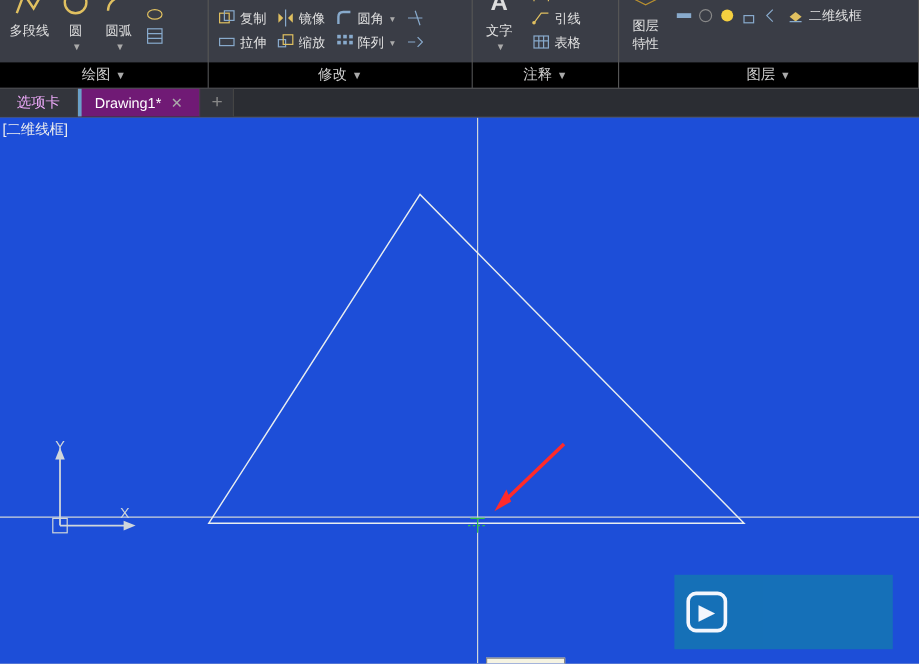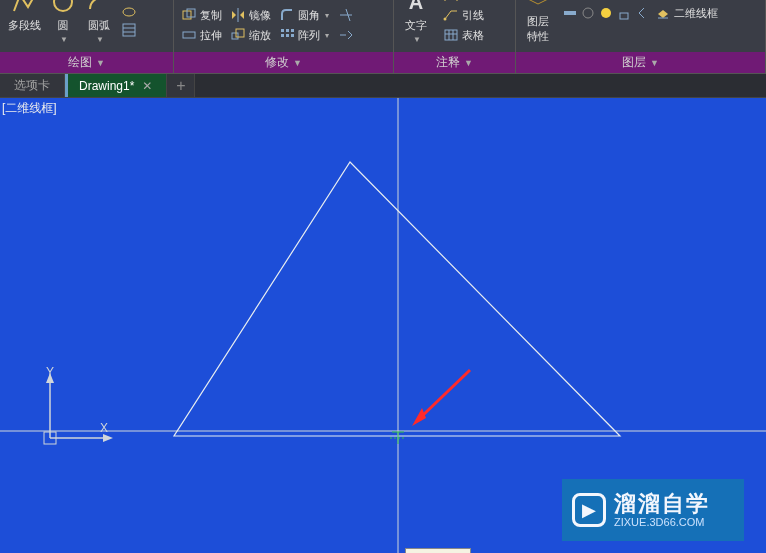--- a/index.html
+++ b/index.html
@@ -30,21 +30,21 @@
   .panel-body {
     flex: 1;
     display: flex;
     align-items: flex-start;
     padding: 6px 4px;
   }
   .panel-title {
     text-align: center;
     font-size: 12px;
     color: #d0d0d0;
-    background: #701a75;
+    background: #000000;
     padding: 2px 0;
     display: flex;
     justify-content: center;
     align-items: center;
     gap: 4px;
   }
   .panel-title .chev {
     font-size: 9px;
     color: #aaa;
   }
@@ -92,32 +92,32 @@
   .tabbar {
     background: #2b2d33;
     display: flex;
     align-items: center;
     height: 24px;
     border-bottom: 1px solid #444;
   }
   .tab {
     padding: 3px 14px;
     font-size: 12px;
-    color: #a3a3a3;
+    color: #f0abfc;
     display: flex;
     align-items: center;
     gap: 8px;
     cursor: pointer;
     border-right: 1px solid #444;
     background: #33353c;
     height: 100%;
     position: relative;
   }
   .tab.active {
-    background: #14532d;
+    background: #701a75;
     color: #fff;
   }
   .tab.active::before {
     content:"";
     position:absolute;
     left:0; top:0; bottom:0; width:3px;
     background:#6aa0c8;
   }
   .tab .close { color: #aaa; font-size: 12px; }
   .tab.new { width: 28px; padding:0; justify-content:center; font-size:16px; color:#888; }
@@ -480,18 +480,14 @@
       <line x1="390" y1="340" x2="406" y2="340" stroke="#2fbf4a" stroke-width="1" stroke-dasharray="2 2"></line>
       <line x1="398" y1="334" x2="398" y2="346" stroke="#2fbf4a" stroke-width="1"></line>
       <line x1="392" y1="334" x2="404" y2="334" stroke="#2fbf4a" stroke-width="1"></line>
     </g>
   </svg>
 
   <div class="tooltip">递延切点</div>
 
   <div class="watermark">
     <div class="play">▶</div>
-    <div class="txt">
-      <span class="big">溜溜自学</span>
-      <span class="sm">ZIXUE.3D66.COM</span>
-    </div>
   </div>
 </div>
 
 </body></html>

